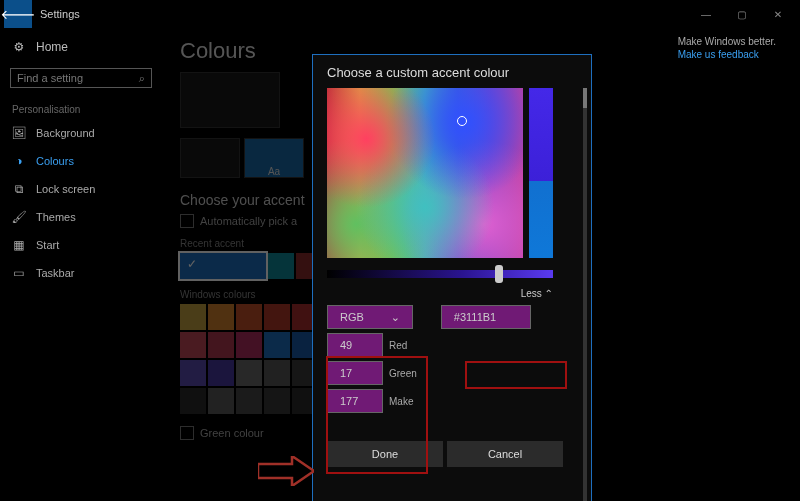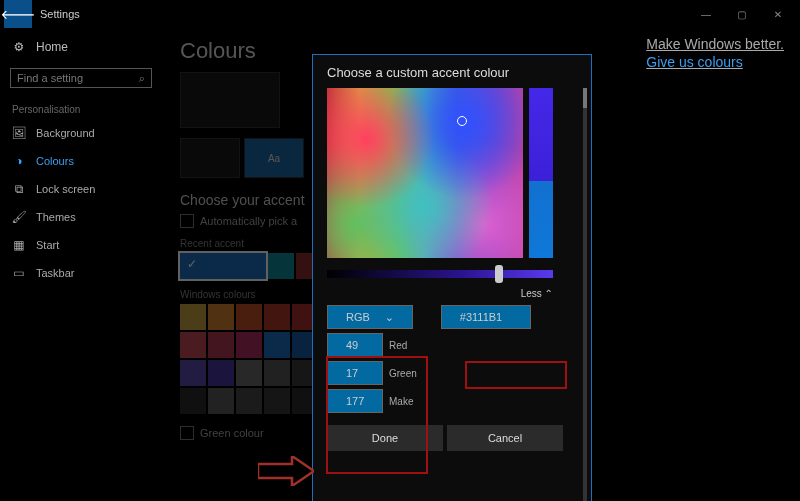--- a/index.html
+++ b/index.html
@@ -20,32 +20,32 @@
   .nav-item { display: flex; align-items: center; gap: 10px; padding: 7px 12px; font-size: 11px; color: #aaa; }
   .nav-item.active { color: #3a9ff0; }
   .nav-icon { width: 14px; display: inline-flex; justify-content: center; font-size: 12px; }
   
   .content { flex: 1; padding: 10px 18px; position: relative; background: #000; opacity: 0.85; }
   .dim-overlay { position: absolute; inset: 0; background: rgba(0,0,0,0.55); pointer-events: none; }
   .page-title { font-size: 22px; font-weight: 300; color: #ddd; margin-bottom: 8px; }
   .previews { display: flex; gap: 4px; margin-bottom: 10px; }
   .preview { width: 60px; height: 40px; background: #1a1a1a; border: 1px solid #333; }
   .preview.big { width: 100px; height: 56px; }
-  .preview.aa { background: #1a6aa8; display: flex; align-items: center; justify-content: center; font-size: 10px; color: #ddd; }
+  .preview.aa { background: #1a6aa8; display: flex; align-items: flex-end; justify-content: center; font-size: 10px; color: #ddd; }
   .section { font-size: 14px; color: #ccc; margin: 14px 0 6px; }
   .checkbox-row { display: flex; align-items: center; gap: 6px; font-size: 11px; color: #aaa; }
   .chk { width: 14px; height: 14px; border: 1px solid #777; }
   .small-label { font-size: 10px; color: #888; margin: 10px 0 4px; }
   .swatch-row { display: flex; gap: 2px; }
   .swatch { width: 26px; height: 26px; }
   .swatch.sel { outline: 2px solid #fff; position: relative; }
   .swatch.sel::after { content: "✓"; position: absolute; top: 4px; left: 7px; font-size: 12px; }
   .pal-grid { display: grid; grid-template-columns: repeat(5, 26px); gap: 2px; }
   
-  .feedback { position: absolute; top: 36px; right: 16px; font-size: 14px; color: #aaa; text-align: left; text-decoration: underline; }
+  .feedback { position: absolute; top: 36px; right: 24px; font-size: 10px; color: #aaa; text-align: left; }
   .feedback a { color: #3a9ff0; display: block; margin-top: 2px; }
   
   .dialog { position: absolute; top: 54px; left: 312px; width: 280px; height: 484px; background: #0c0c0c; border: 1px solid #1e6fbf; color: #ddd; padding: 10px 4px 10px 14px; z-index: 5; }
   .dlg-title { font-size: 13px; color: #ddd; margin-bottom: 8px; }
   .dlg-body { display: flex; gap: 8px; height: calc(100% - 20px); }
   .dlg-scroll { width: 4px; background: #333; height: 100%; position: relative; }
   .scroll-thumb { position: absolute; top: 0; width: 4px; height: 20px; background: #777; }
   .color-row { display: flex; gap: 6px; }
   .color-area { width: 196px; height: 170px; position: relative; background:
     radial-gradient(circle at 20% 30%, #ff4060 0%, transparent 35%),
@@ -56,27 +56,27 @@
     linear-gradient(90deg, #c0303a, #d8a040, #80c050, #40b8b8, #4060d0, #8040c0, #c040a0);
   }
   .color-cursor { position: absolute; top: 28px; left: 130px; width: 10px; height: 10px; border: 1px solid #fff; border-radius: 50%; background: transparent; }
   .color-strip { width: 24px; height: 170px; background: linear-gradient(#4428e8 0%, #3c20d8 55%, #1170d0 55%, #0f78d8 100%); }
   .value-slider { width: 226px; height: 8px; margin-top: 12px; background: linear-gradient(90deg, #000 0%, #2a1490 60%, #5a3af0 100%); position: relative; }
   .slider-thumb { position: absolute; top: -5px; left: 168px; width: 8px; height: 18px; background: #ccc; border-radius: 3px; }
   .less-row { text-align: right; font-size: 10px; color: #ccc; margin: 10px 4px 6px 0; width: 226px; }
   .inputs-row { display: flex; gap: 24px; width: 236px; }
   .left-inputs { display: flex; flex-direction: column; gap: 4px; }
   .right-inputs { }
-  .inp { height: 24px; border: 1px solid #666; background: #0369a1; color: #ccc; font-size: 11px; padding: 0 18px; }
+  .inp { height: 24px; border: 1px solid #666; background: #701a75; color: #ccc; font-size: 11px; padding: 0 12px; }
   .sel { width: 86px; display: flex; align-items: center; justify-content: space-between; }
   .num-row { display: flex; gap: 6px; align-items: center; }
   .num { width: 56px; }
   .num-label { font-size: 10px; color: #aaa; }
   .hex { width: 90px; }
-  .btn-row { display: flex; gap: 4px; margin-top: 12px; width: 236px; }
+  .btn-row { display: flex; gap: 4px; margin-top: 28px; width: 236px; }
   .btn { flex: 1; height: 26px; background: #2b2b2b; color: #ddd; font-size: 11px; display: flex; align-items: center; justify-content: center; }
   .hl-box-left { position: absolute; border: 2px solid #a01010; left: 13px; top: 301px; width: 102px; height: 118px; pointer-events: none; }
   .hl-box-right { position: absolute; border: 2px solid #a01010; left: 152px; top: 306px; width: 102px; height: 28px; pointer-events: none; }
   .arrow { position: absolute; left: 258px; top: 456px; z-index: 6; }
 </style>
 </head>
 <body>
 
 <div class="titlebar">
   <div class="titlebar-left">
@@ -176,21 +176,21 @@
     <div class="checkbox-row" style="margin-top:12px">
       <span class="chk"></span>
       <span>Green colour</span>
     </div>
     <div class="dim-overlay"></div>
   </div>
 </div>
 
 <div class="feedback">
   <span>Make Windows better.</span>
-  <a>Give us colours</a>
+  <a>Make us feedback</a>
 </div>
 
 <div class="dialog">
   <div class="dlg-title">Choose a custom accent colour</div>
   <div class="dlg-body">
     <div style="flex:1">
       <div class="color-row">
         <div class="color-area">
           <div class="color-cursor"></div>
         </div>

